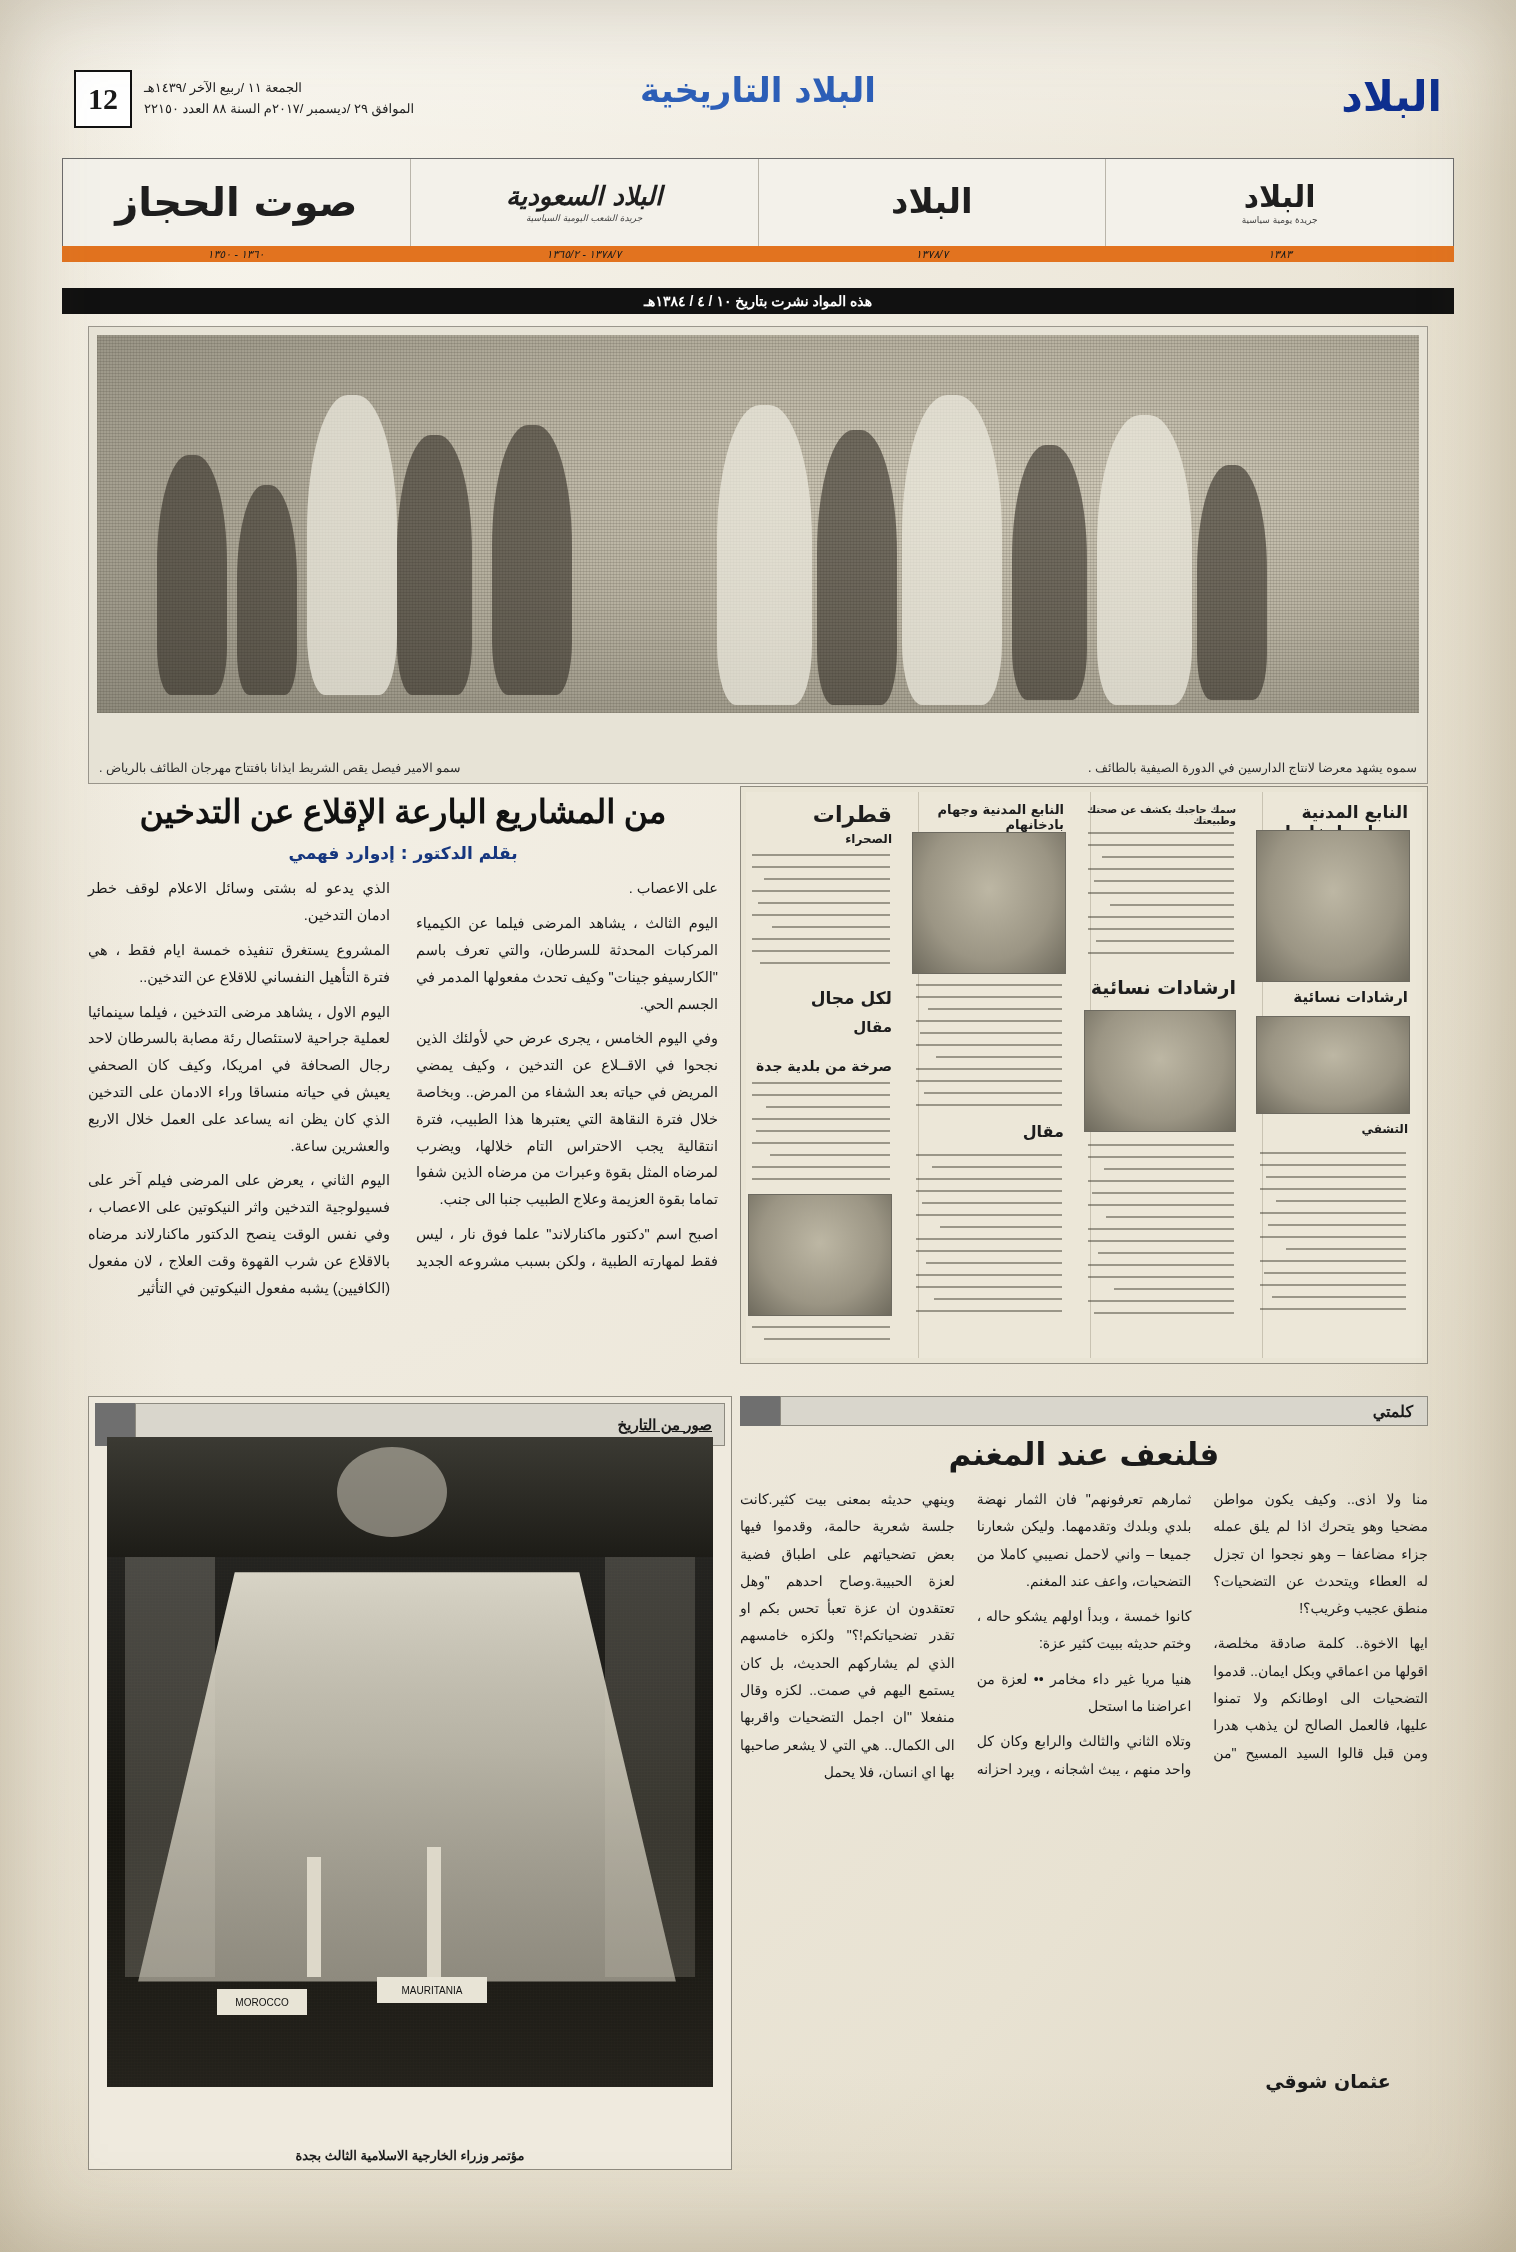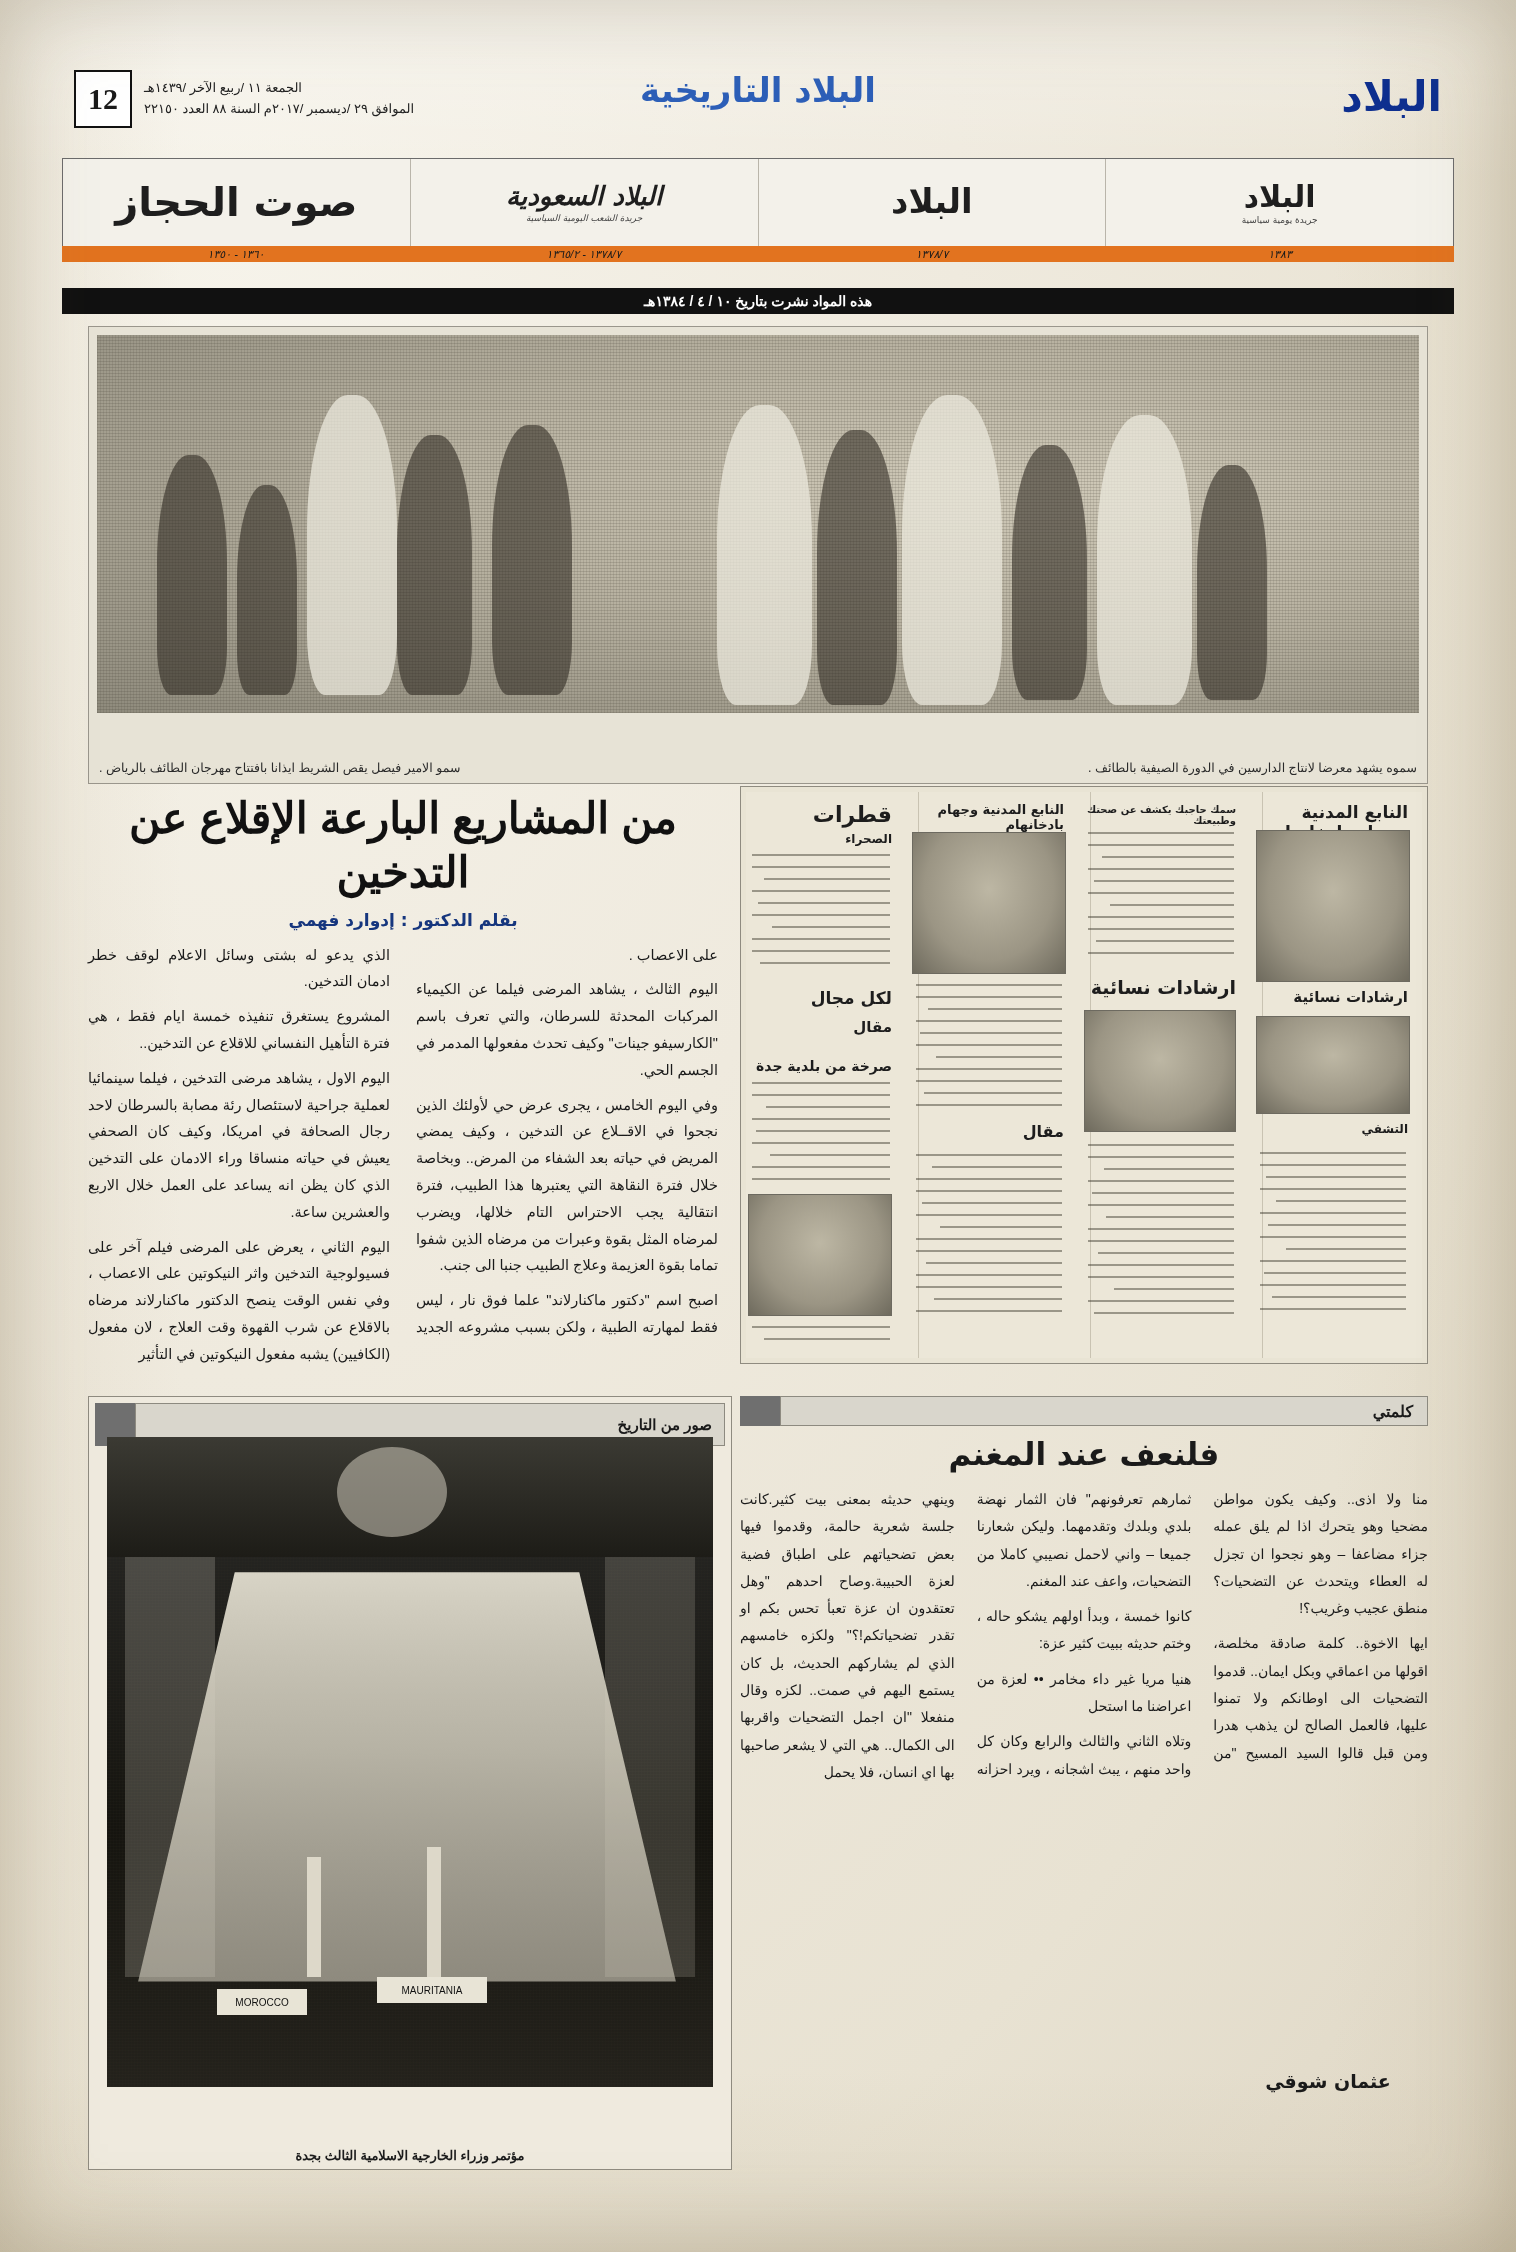--- a/index.html
+++ b/index.html
@@ -140,23 +140,23 @@
   }
   .sec-head .dark{
     background:#6f6f6f;width:44px;
   }
   .sec-head .light{
     flex:1;background:#d9d6cc;border:1px solid #8d8a80;
     display:flex;align-items:center;justify-content:center;
     font-weight:bold;font-size:17px;color:#111;
   }
   .art-title{
-    font-size:43px;font-weight:bold;text-align:center;
+    font-size:33px;font-weight:bold;text-align:center;
     line-height:1.25;color:#111;margin:6px 0 10px;
-    font-family:Liberation Sans, sans-serif;
+    font-family:Liberation Serif, serif;
   }
   .byline{
     text-align:center;font-size:17px;font-weight:bold;color:#16367e;
     margin-bottom:12px;font-family:"DejaVu Sans", sans-serif;
   }
   .cols-2{
     column-count:2;column-gap:26px;column-rule:0;
     font-size:14.5px;line-height:1.85;text-align:justify;
   }
   .cols-2 p{margin:0 0 8px;}
@@ -187,20 +187,21 @@
   }
 
   
   .bottom-left{
     position:absolute; top:1396px; left:88px; width:630px; height:760px;
     border:1px solid #8f8b80; background:#efeade; padding:6px;
   }
   .bl-head{
     position:absolute;top:6px;left:6px;right:6px;height:43px;
     display:flex;
+    text-decoration:underline;
   }
   .bl-head .dark{background:#6f6f6f;width:40px;}
   .bl-head .light{
     flex:1;background:#d9d6cc;border:1px solid #8d8a80;
     display:flex;align-items:center;justify-content:flex-start;padding-right:12px;
     font-weight:bold;font-size:15px;
   }
   .bl-photo{
     position:absolute;top:40px;left:18px;right:18px;height:650px;
     background:linear-gradient(180deg,#2a2a28 0%, #15140f 60%, #24221c 100%);

